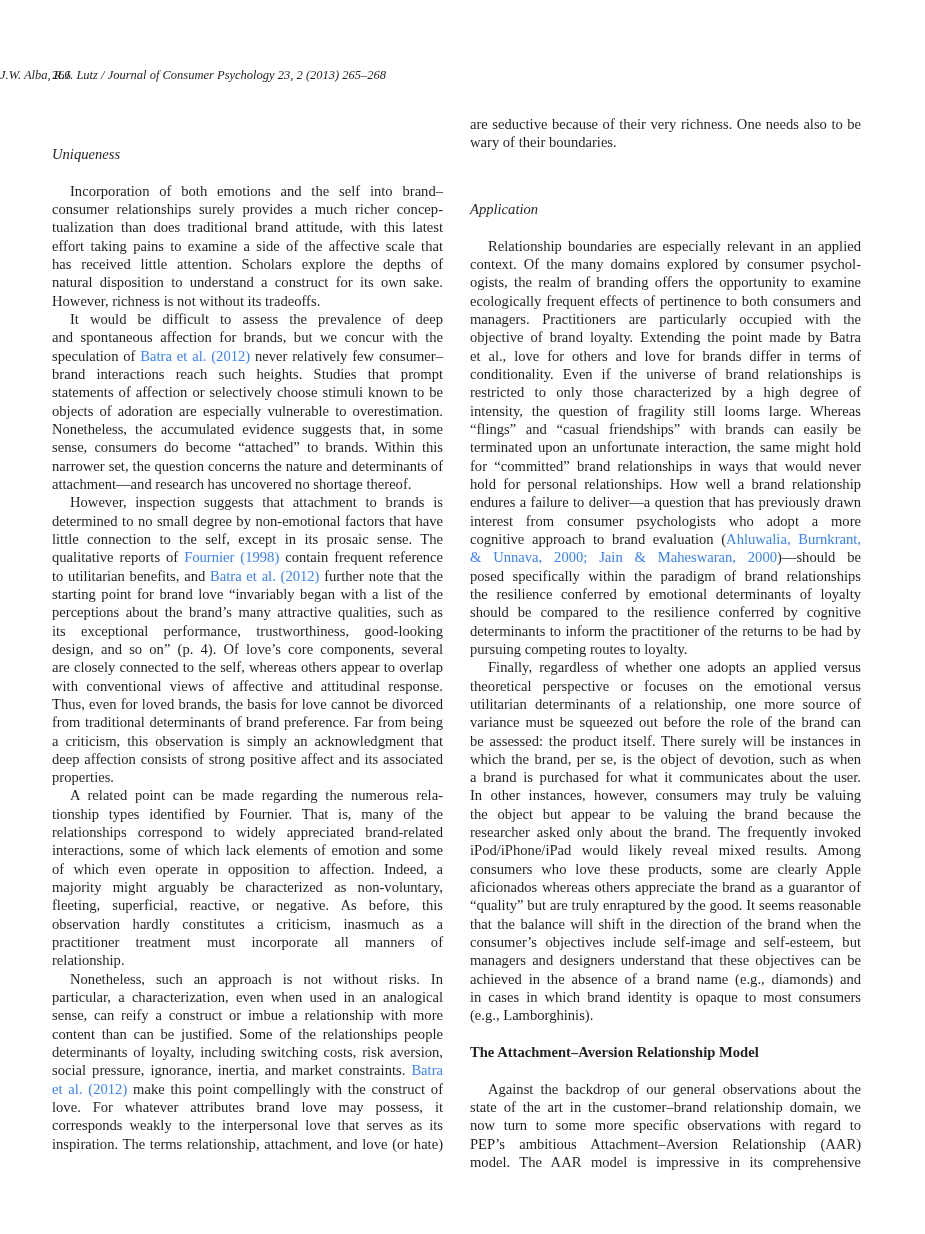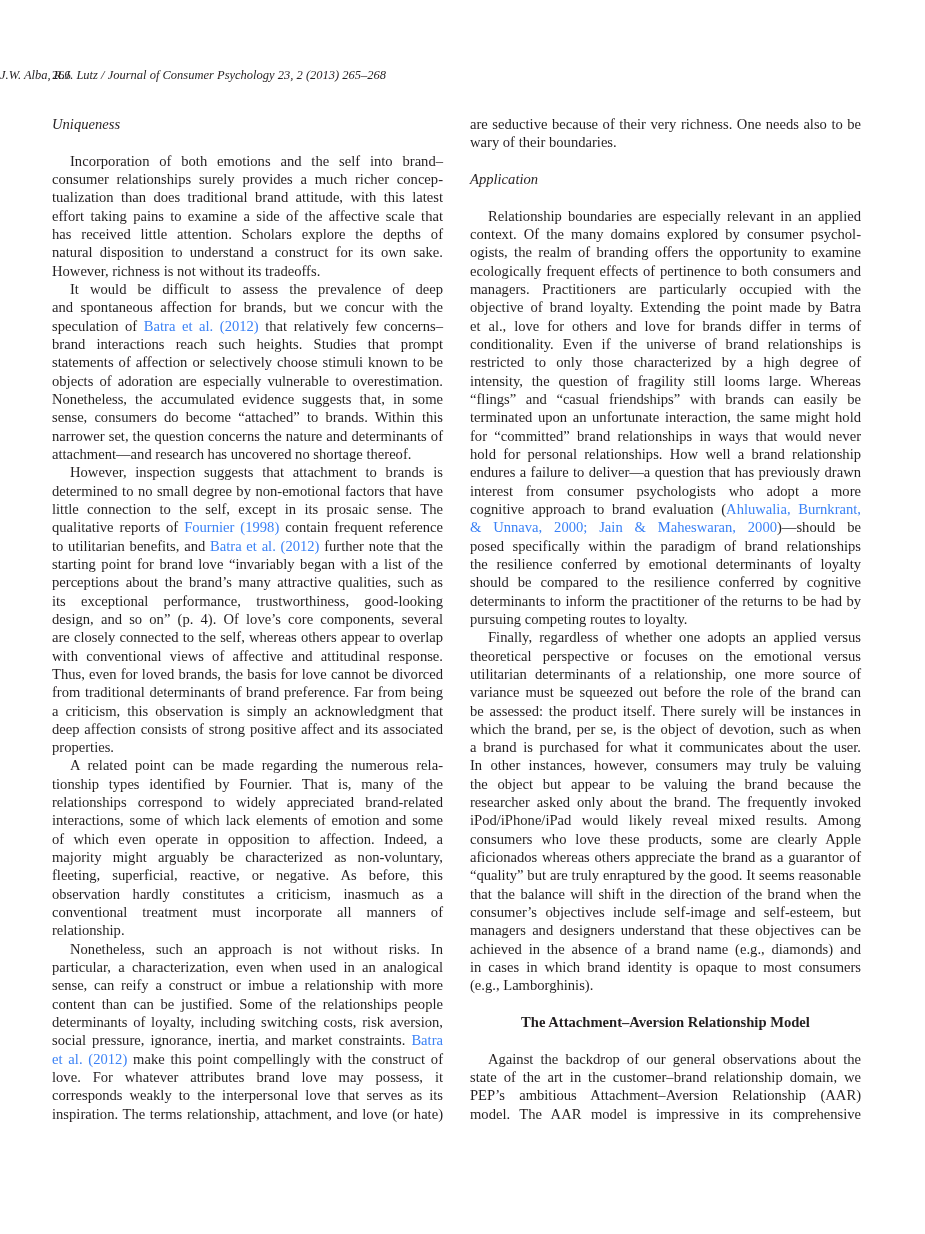--- a/index.html
+++ b/index.html
@@ -7,22 +7,22 @@
          font-family: "Liberation Serif", "DejaVu Serif", serif; color: #231f20; }
   .running-head { position: absolute; top: 68px; left: 0; width: 764px; height: 20px; font-size: 12.5px; }
   .page-num { position: absolute; left: 52px; top: 0; }
   .journal { position: absolute; left: 0; width: 925px; top: 0; font-style: italic; }
   .col { position: absolute; top: 115px; width: 391px; font-size: 14.6px; }
   .col-left { left: 52px; }
   .col-right { left: 470px; }
   .line { height: 18.33px; line-height: 18.33px; white-space: nowrap; text-align: justify; text-align-last: justify; }
   .line.last { text-align-last: left; }
   .line.indent { text-indent: 18px; font-family: Liberation Serif, serif; }
-  .sec-head { height: 18.33px; line-height: 18.33px; font-style: italic; }
-  .sec-bold { height: 18.33px; line-height: 18.33px; font-weight: bold; text-align: center; }
+  .sec-head { height: 18.33px; line-height: 18.33px; font-style: italic; margin-top: 30px; }
+  .sec-bold { height: 18.33px; line-height: 18.33px; font-weight: bold; }
   .gap { height: 18.33px; }
   a.cite, .cite { color: #3b82f6; text-decoration: none; }
 </style>
 </head>
 <body>
 
 <div class="running-head">
   <span class="page-num">266</span>
   <span class="journal">J.W. Alba, R.J. Lutz / Journal of Consumer Psychology 23, 2 (2013) 265–268</span>
 </div>
@@ -33,21 +33,21 @@
   <div id="left-lines">
       <div class="line indent">Incorporation of both emotions and the self into brand–</div>
       <div class="line">consumer relationships surely provides a much richer concep-</div>
       <div class="line">tualization than does traditional brand attitude, with this latest</div>
       <div class="line">effort taking pains to examine a side of the affective scale that</div>
       <div class="line">has received little attention. Scholars explore the depths of</div>
       <div class="line">natural disposition to understand a construct for its own sake.</div>
       <div class="line last">However, richness is not without its tradeoffs.</div>
       <div class="line indent">It would be difficult to assess the prevalence of deep</div>
       <div class="line">and spontaneous affection for brands, but we concur with the</div>
-      <div class="line"><span>speculation of </span><a class="cite">Batra et al. (2012)</a><span> that relatively few concerns–</span></div>
+      <div class="line"><span>speculation of </span><a class="cite">Batra et al. (2012)</a><span> never relatively few consumer–</span></div>
       <div class="line">brand interactions reach such heights. Studies that prompt</div>
       <div class="line">statements of affection or selectively choose stimuli known to be</div>
       <div class="line">objects of adoration are especially vulnerable to overestimation.</div>
       <div class="line">Nonetheless, the accumulated evidence suggests that, in some</div>
       <div class="line">sense, consumers do become “attached” to brands. Within this</div>
       <div class="line">narrower set, the question concerns the nature and determinants of</div>
       <div class="line last">attachment—and research has uncovered no shortage thereof.</div>
       <div class="line indent">However, inspection suggests that attachment to brands is</div>
       <div class="line">determined to no small degree by non-emotional factors that have</div>
       <div class="line">little connection to the self, except in its prosaic sense. The</div>
@@ -65,21 +65,21 @@
       <div class="line">deep affection consists of strong positive affect and its associated</div>
       <div class="line last">properties.</div>
       <div class="line indent">A related point can be made regarding the numerous rela-</div>
       <div class="line">tionship types identified by Fournier. That is, many of the</div>
       <div class="line">relationships correspond to widely appreciated brand-related</div>
       <div class="line">interactions, some of which lack elements of emotion and some</div>
       <div class="line">of which even operate in opposition to affection. Indeed, a</div>
       <div class="line">majority might arguably be characterized as non-voluntary,</div>
       <div class="line">fleeting, superficial, reactive, or negative. As before, this</div>
       <div class="line">observation hardly constitutes a criticism, inasmuch as a</div>
-      <div class="line">conventional treatment must incorporate all manners of</div>
+      <div class="line">practitioner treatment must incorporate all manners of</div>
       <div class="line last">relationship.</div>
       <div class="line indent">Nonetheless, such an approach is not without risks. In</div>
       <div class="line">particular, a characterization, even when used in an analogical</div>
       <div class="line">sense, can reify a construct or imbue a relationship with more</div>
       <div class="line">content than can be justified. Some of the relationships people</div>
       <div class="line">determinants of loyalty, including switching costs, risk aversion,</div>
       <div class="line"><span>social pressure, ignorance, inertia, and market constraints. </span><a class="cite">Batra</a><span></span></div>
       <div class="line"><span></span><a class="cite">et al. (2012)</a><span> make this point compellingly with the construct of</span></div>
       <div class="line">love. For whatever attributes brand love may possess, it</div>
       <div class="line">corresponds weakly to the interpersonal love that serves as its</div>
@@ -139,16 +139,17 @@
       <div class="line">achieved in the absence of a brand name (e.g., diamonds) and</div>
       <div class="line">in cases in which brand identity is opaque to most consumers</div>
       <div class="line last">(e.g., Lamborghinis).</div>
     </div>
   <div class="gap"></div>
   <div class="sec-bold">The Attachment–Aversion Relationship Model</div>
   <div class="gap"></div>
   <div id="right-c">
       <div class="line indent">Against the backdrop of our general observations about the</div>
       <div class="line">state of the art in the customer–brand relationship domain, we</div>
+      <div class="line">now turn to some more specific observations with regard to</div>
       <div class="line">PEP’s ambitious Attachment–Aversion Relationship (AAR)</div>
       <div class="line">model. The AAR model is impressive in its comprehensive</div>
     </div>
 </div>
 
 </body></html>

